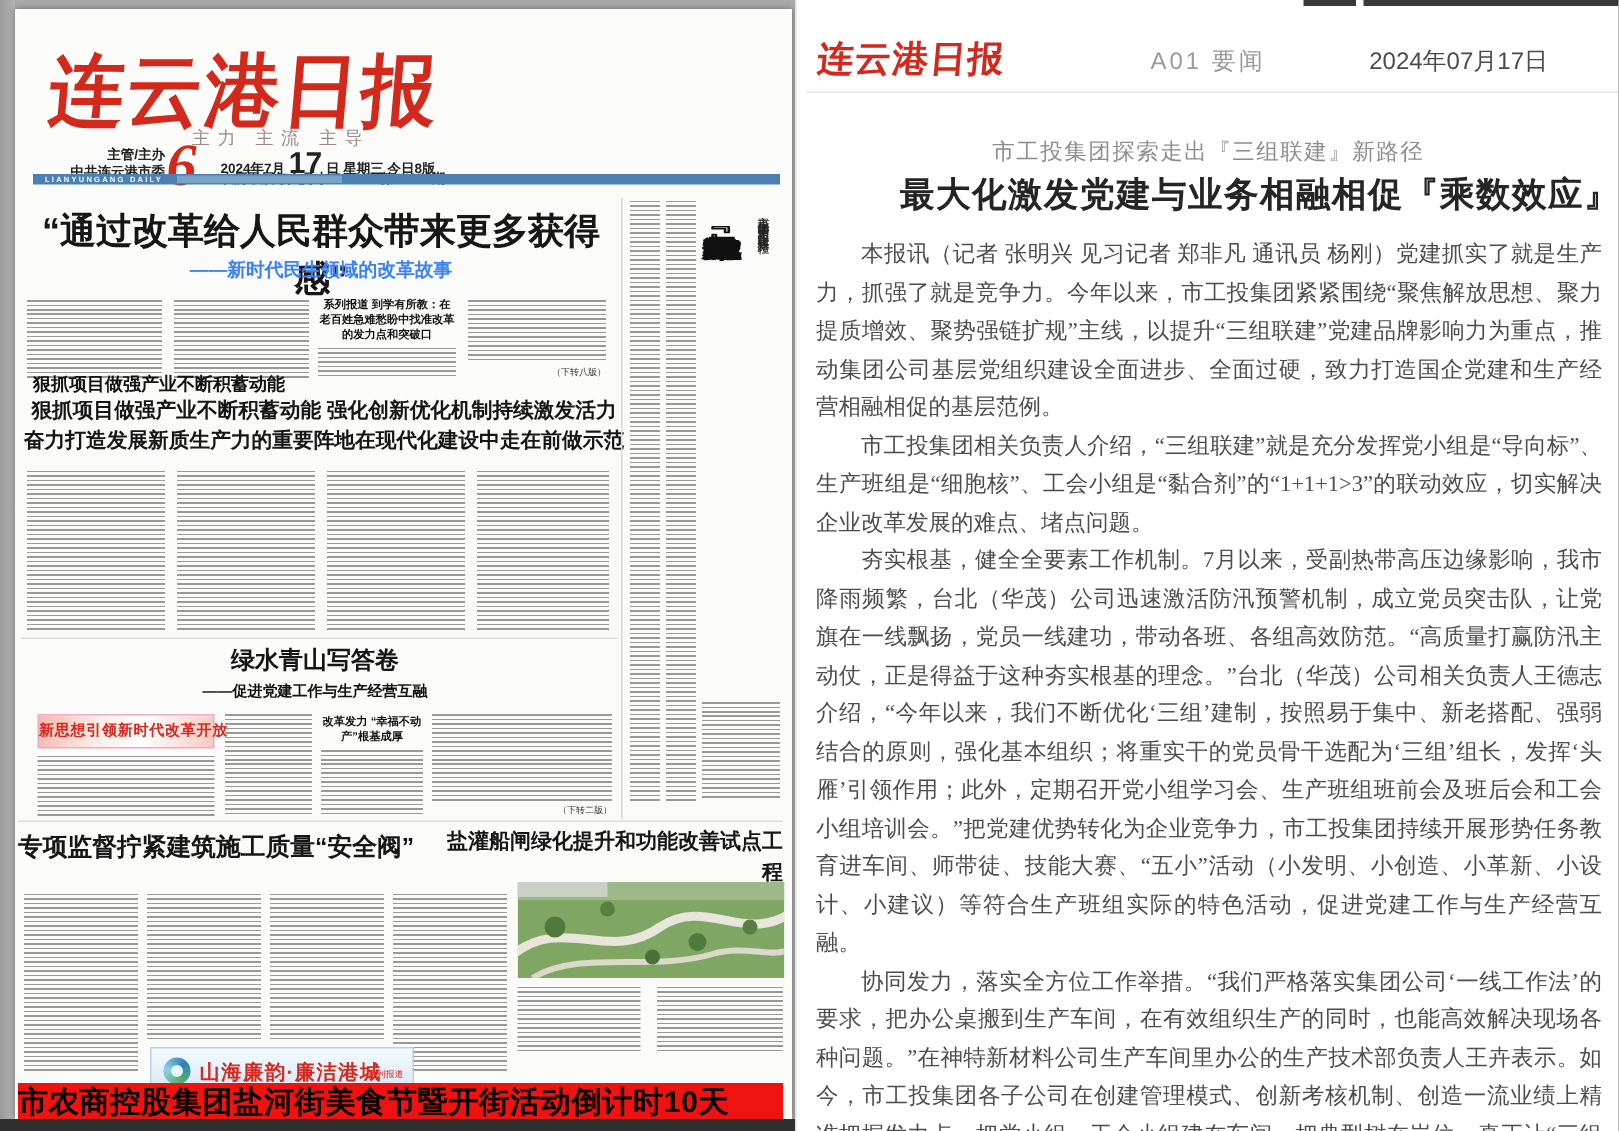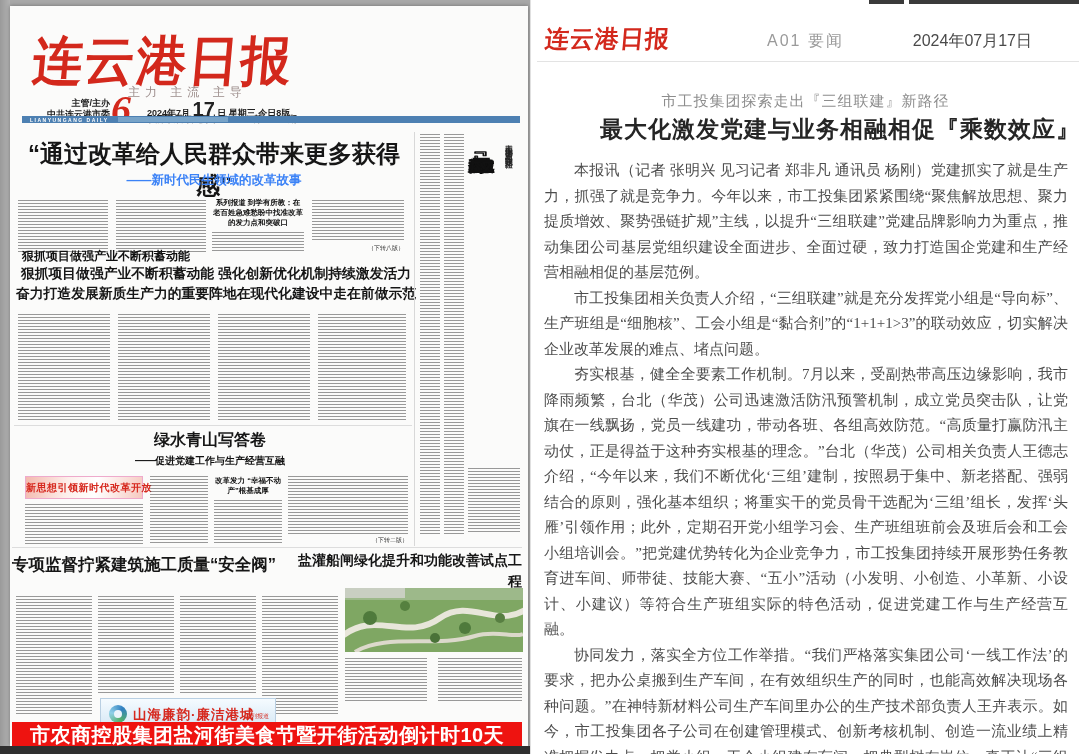--- a/index.html
+++ b/index.html
@@ -52,21 +52,21 @@
   .a3-banner{left:15px;top:470px;width:118px;height:23px;background:linear-gradient(100deg,#f3b9ae,#fdeeea 35%,#ffffff 60%,#f6c9c0);border:1px solid #eac;line-height:21px;text-align:center;font-size:10px;font-weight:900;color:#d6281e;letter-spacing:.5px;white-space:nowrap;}
   
   .a4-title{left:2px;top:548px;width:276px;text-align:left;font-size:16.5px;}
   .a5-title{left:280px;top:544px;width:232px;text-align:right;font-size:14px;line-height:21px;}
   
   .ba{left:90px;top:692px;width:176px;height:31px;background:linear-gradient(#f5fbff,#d4e7f5);border:1px solid #b9cfe2;}
   .ba-logo{position:absolute;left:8px;top:6px;width:18px;height:18px;border-radius:50%;background:conic-gradient(from 40deg,#2f7fc1,#53b06a,#8fd0e8,#2f7fc1);}
   .ba-logo:after{content:"";position:absolute;left:5px;top:5px;width:8px;height:8px;border-radius:50%;background:#eaf4fb;}
   .ba-text{position:absolute;left:32px;top:7px;font-size:13.5px;font-weight:900;color:#d6281e;letter-spacing:1px;white-space:nowrap;}
   .ba-small{position:absolute;right:6px;top:13px;font-size:6px;color:#d6281e;}
-  .red-banner{left:2px;top:716px;width:510px;height:27px;background:#ee1310;text-align:center;line-height:27px;font-size:20px;font-weight:900;color:#ffffff;letter-spacing:.5px;white-space:nowrap;}
+  .red-banner{left:2px;top:716px;width:510px;height:27px;background:#ee1310;line-height:27px;font-size:20px;font-weight:900;color:#000000;letter-spacing:.5px;white-space:nowrap;}
   
   .v-rule{left:404px;top:126px;height:414px;border-left:1px solid #d8d8d8;}
   .v-kicker{left:492px;top:132px;writing-mode:vertical-rl;font-size:8px;color:#222;letter-spacing:1px;height:170px;}
   .v-title{left:456px;top:140px;writing-mode:vertical-rl;font-size:26px;line-height:31px;font-weight:900;color:#111;transform:scaleY(.58);transform-origin:0 0;white-space:nowrap;}
   .rule{border-top:1px solid #ddd;}
   
   .photo{left:335px;top:582px;width:178px;height:64px;overflow:hidden;}
   
   .right{position:absolute;left:530px;top:0;width:549px;height:754px;background:#fff;overflow:hidden;border-left:1px solid #e0e0e0;}
   .tb{position:absolute;top:0;height:4px;background:#3a3a3a;}

